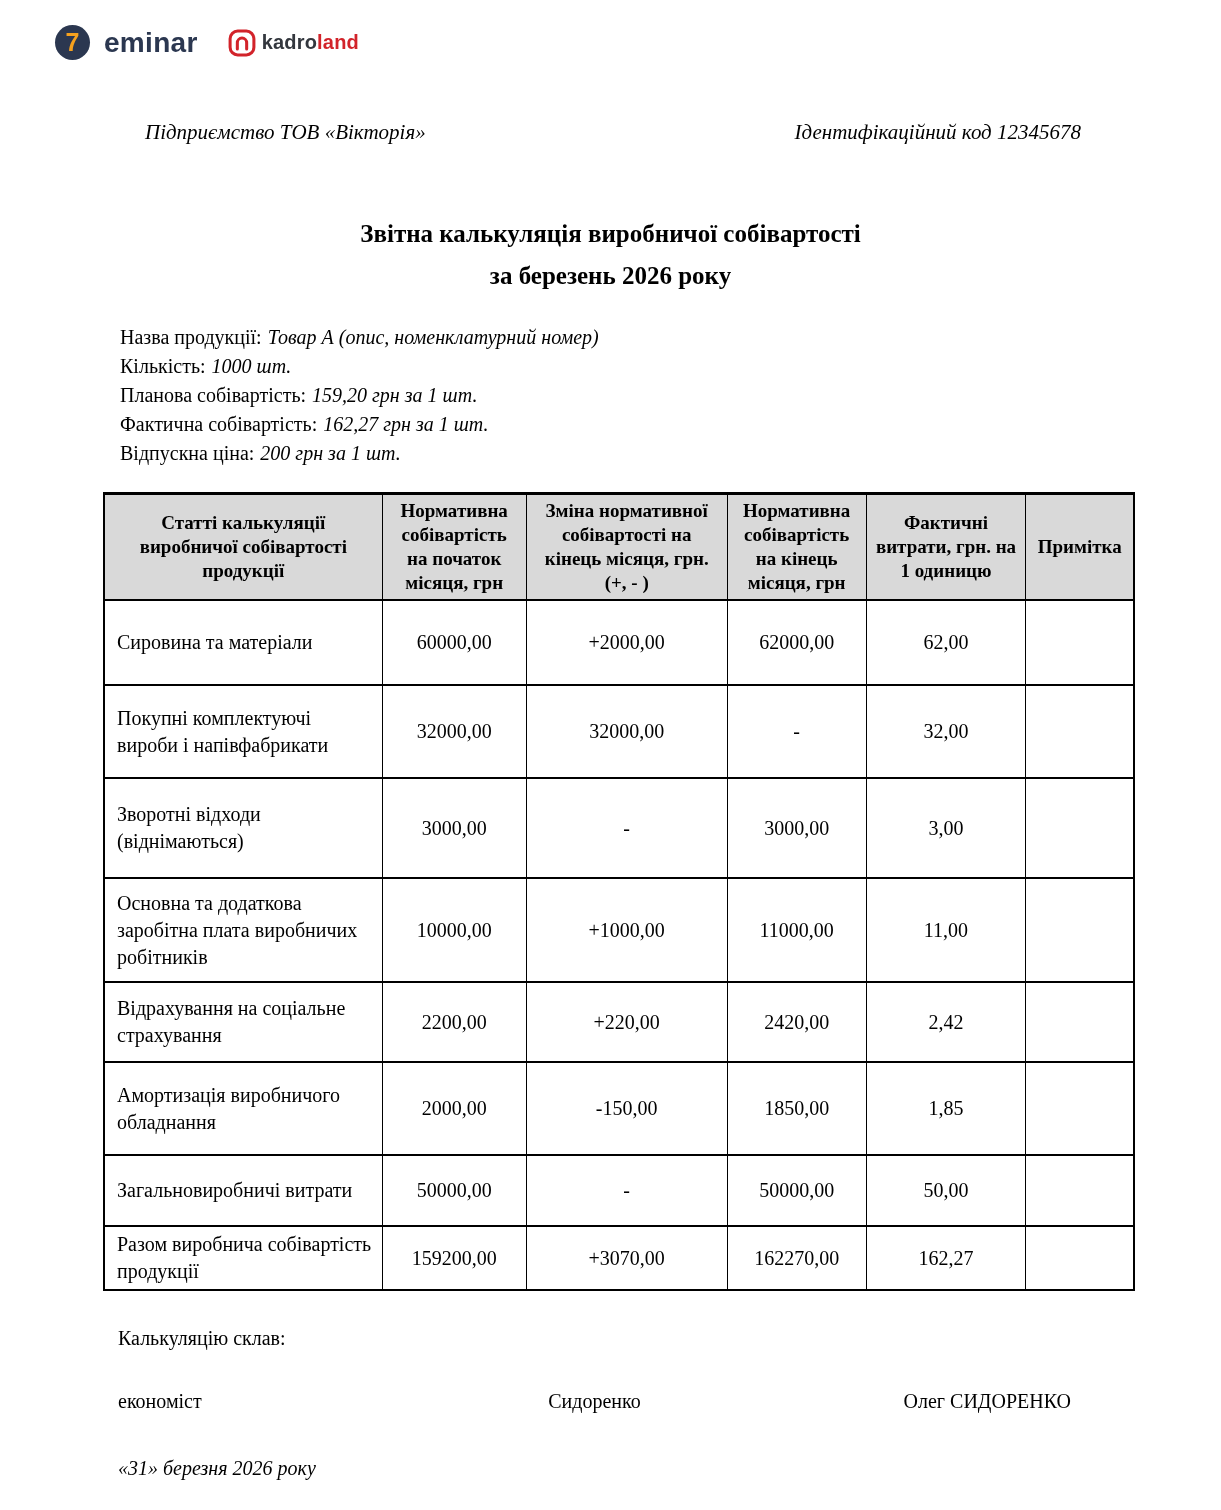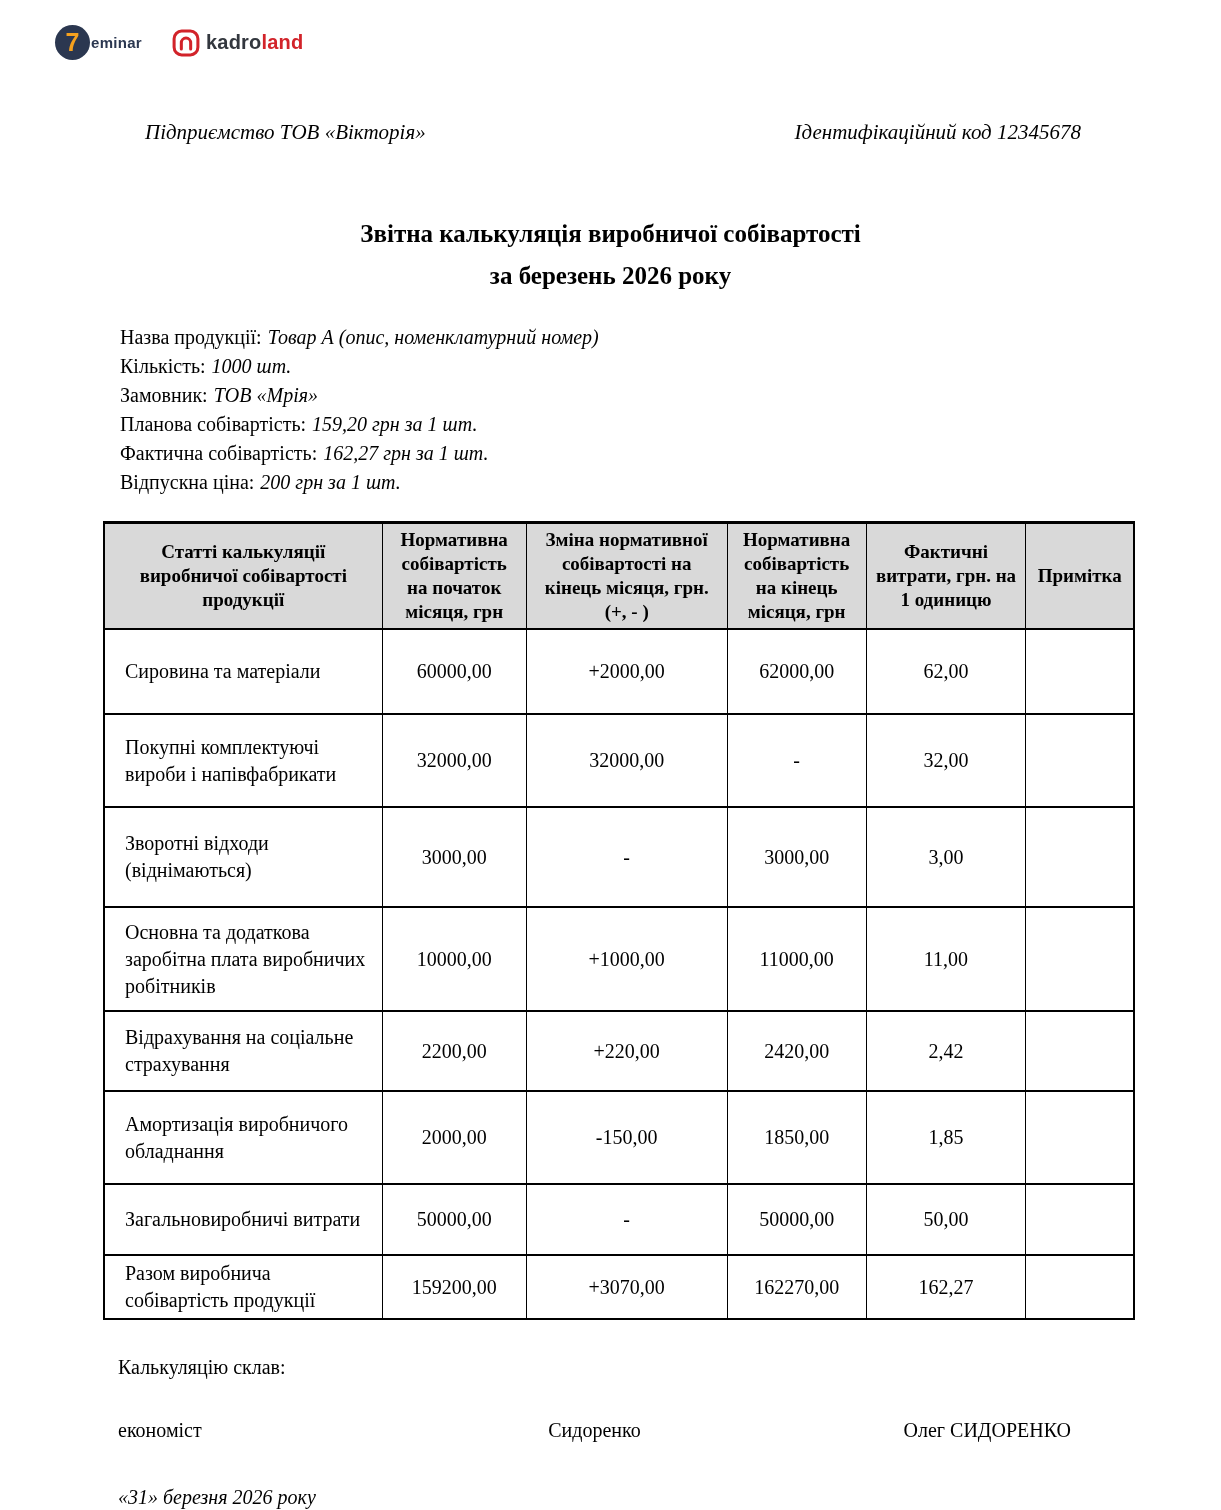--- a/index.html
+++ b/index.html
@@ -19,22 +19,22 @@
     font-family: "Liberation Sans", sans-serif;
   }
   .logo { display: flex; align-items: center; }
   .seven-circle {
     width: 35px; height: 35px; border-radius: 50%;
     background: #2b3750; color: #f6a11e;
     font-weight: bold; font-size: 25px;
     display: flex; align-items: center; justify-content: center;
   }
   .seminar-text {
-    color: #2b3750; font-weight: bold; font-size: 15px;
-    margin-left: 1px; letter-spacing: .3px;
+    color: #2b3750; font-weight: bold; font-size: 28px;
+    margin-left: 14px; letter-spacing: .3px;
   }
   .kadro-icon { margin-right: 6px; display: block; }
   .kadro-text { font-weight: bold; font-size: 20px; color: #33373e; letter-spacing: .2px; }
   .kadro-text .land { color: #d2232a; }
 
   
   .doc-header {
     margin: 60px 140px 0 145px;
     display: flex; justify-content: space-between;
     font-style: italic; font-size: 21px;
@@ -65,21 +65,21 @@
     padding: 4px 8px;
     vertical-align: middle;
     text-align: center;
   }
   table.calc tr { border-top: 2px solid #000; border-bottom: 2px solid #000; }
   table.calc th {
     background: #d9d9d9;
     font-weight: bold; font-size: 19px; line-height: 24px;
   }
   table.calc td { font-size: 20px; line-height: 27px; }
-  table.calc td.article { text-align: left; padding-left: 20px; }
+  table.calc td.article { text-align: left; padding-left: 12px; }
   thead tr { height: 102px; }
   tbody tr:nth-child(1) { height: 85px; }
   tbody tr:nth-child(2) { height: 93px; }
   tbody tr:nth-child(3) { height: 100px; }
   tbody tr:nth-child(4) { height: 104px; }
   tbody tr:nth-child(5) { height: 80px; }
   tbody tr:nth-child(6) { height: 93px; margin-left: 36px; }
   tbody tr:nth-child(7) { height: 71px; }
   tbody tr:nth-child(8) { height: 54px; margin-left: 38px; }
 
@@ -123,23 +123,20 @@
     <div>Звітна калькуляція виробничої собівартості</div>
     <div>за березень 2026 року</div>
   </div>
 
   <div class="info-block">
     <div class="info-line">
       <span class="lbl">Назва продукції:</span><span class="val">Товар А (опис, номенклатурний номер)</span>
     </div>
     <div class="info-line">
       <span class="lbl">Кількість:</span><span class="val">1000 шт.</span>
-    </div>
-    <div class="info-line">
-      <span class="lbl">Замовник:</span><span class="val">ТОВ «Мрія»</span>
     </div>
     <div class="info-line">
       <span class="lbl">Планова собівартість:</span><span class="val">159,20 грн за 1 шт.</span>
     </div>
     <div class="info-line">
       <span class="lbl">Фактична собівартість:</span><span class="val">162,27 грн за 1 шт.</span>
     </div>
     <div class="info-line">
       <span class="lbl">Відпускна ціна:</span><span class="val">200 грн за 1 шт.</span>
     </div>

